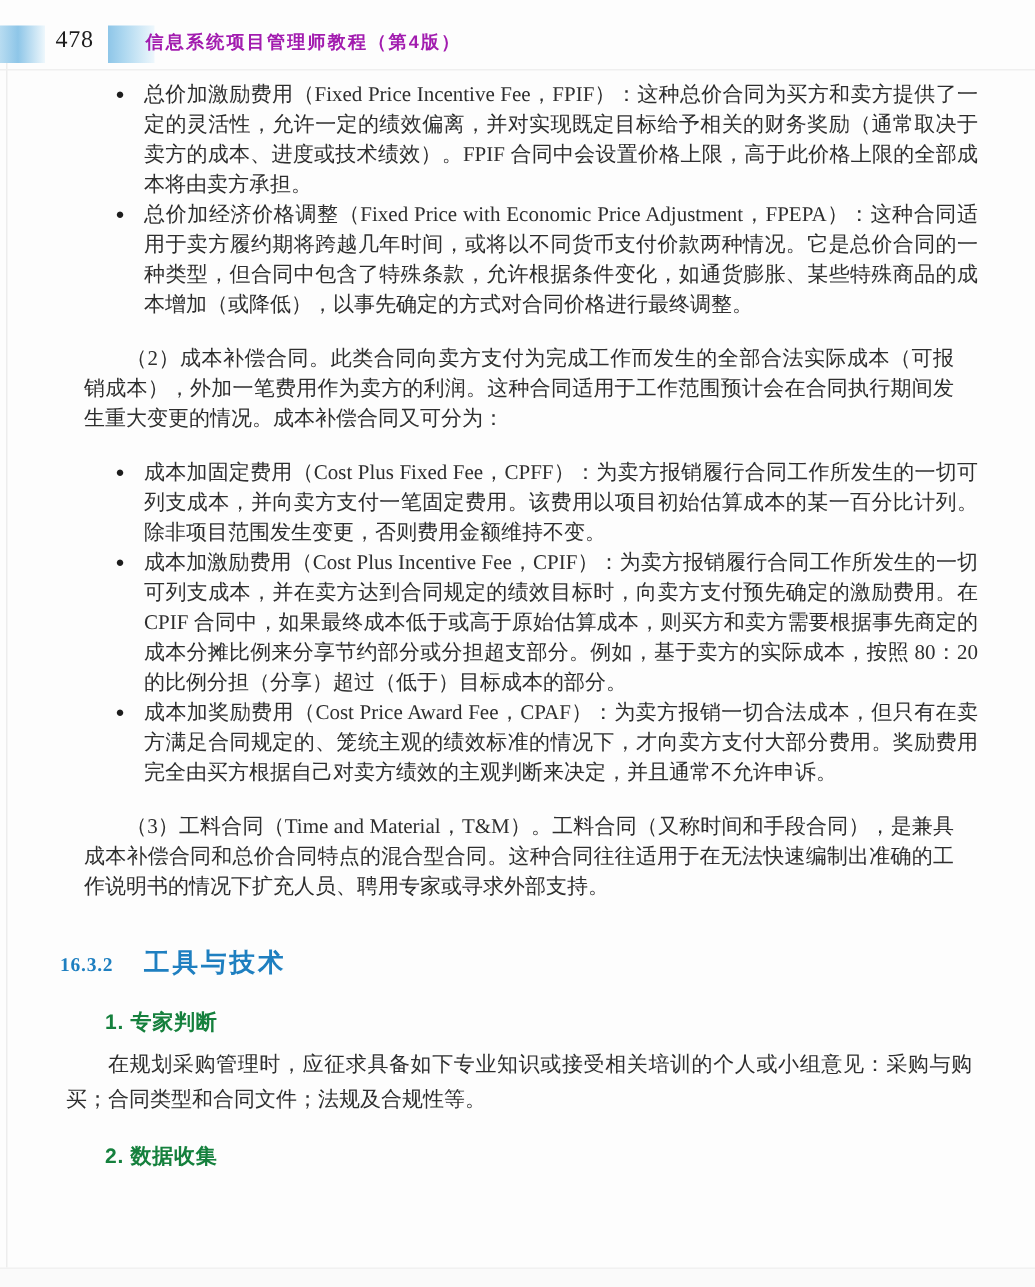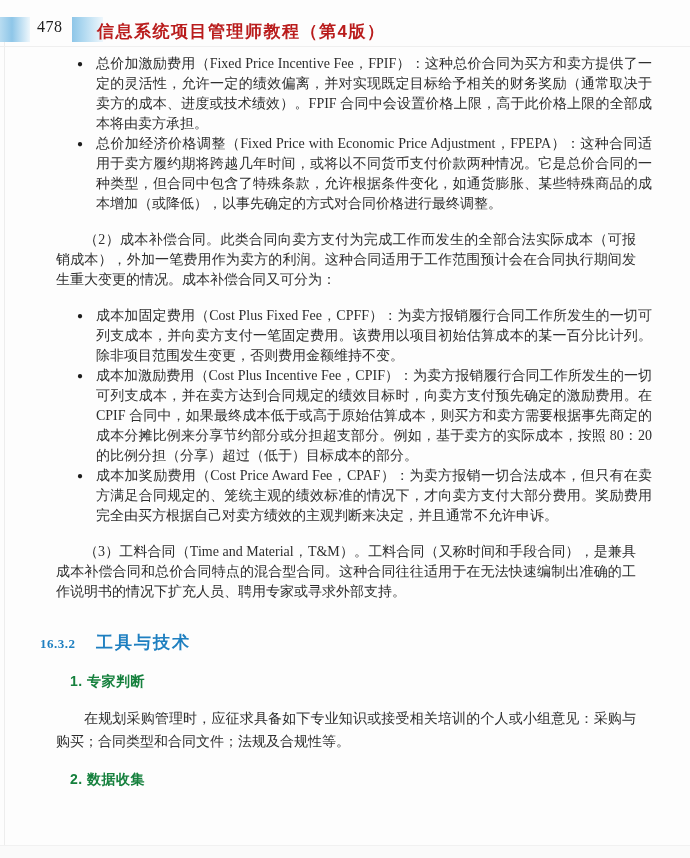--- a/index.html
+++ b/index.html
@@ -29,21 +29,21 @@
   }
   .hblock.b1{left:0;width:30px;background:linear-gradient(to right,#b8dcf1 0%,#8ec6e8 40%,#eef7fc 100%);}
   .hblock.b2{left:72px;width:31px;}
   .page-num{
     position:absolute;left:37px;top:2px;width:34px;
     font-size:16px;color:#1d1d1d;letter-spacing:.5px;
   }
   .book-title{
     position:absolute;left:97px;top:4px;
     font-family:"Liberation Sans","DejaVu Sans",sans-serif;
-    font-size:17px;color:#b91c1c;letter-spacing:1.5px;font-weight:bold;
+    font-size:12px;color:#a21caf;letter-spacing:1.5px;font-weight:bold;
   }
   .header-rule{position:absolute;top:46px;left:0;right:0;height:1px;background:#efefef;}
   
   .body{
     position:absolute;top:54px;left:40px;width:612px;
     font-size:14px;line-height:20px;color:#2e2e2e;
     text-align:justify;
   }
   ul.contract-list{list-style:none;margin:0;padding:0;}
   li.bullet{position:relative;padding-left:56px;margin:0;}
@@ -55,29 +55,29 @@
   
   .section-heading{
     margin-top:31px;height:24px;
     color:#1e7fc0;font-weight:bold;
   }
   .section-heading .sec-num{
     font-family:"Liberation Serif","DejaVu Serif",serif;
     font-size:13px;letter-spacing:.5px;
   }
   .section-heading .sec-title{
-    font-family:Liberation Serif, serif;
+    font-family:Liberation Mono, monospace;
     font-size:17px;margin-left:17px;letter-spacing:2px;
   }
   .sub-heading{
     margin:14px 0 9px 30px;
     font-family:"Liberation Sans","DejaVu Sans",sans-serif;
     font-size:14px;font-weight:bold;color:#15803d;letter-spacing:.5px;
   }
-  .sub-para{margin:16px;text-indent:2em;line-height:23px;}
+  .sub-para{margin:4px;text-indent:2em;line-height:23px;font-family:Liberation Mono, monospace;}
 </style>
 </head>
 <body>
 
 <div class="page">
 
   <div class="scan-edge"></div>
 
   <div class="header">
     <div class="hblock b1"></div>

